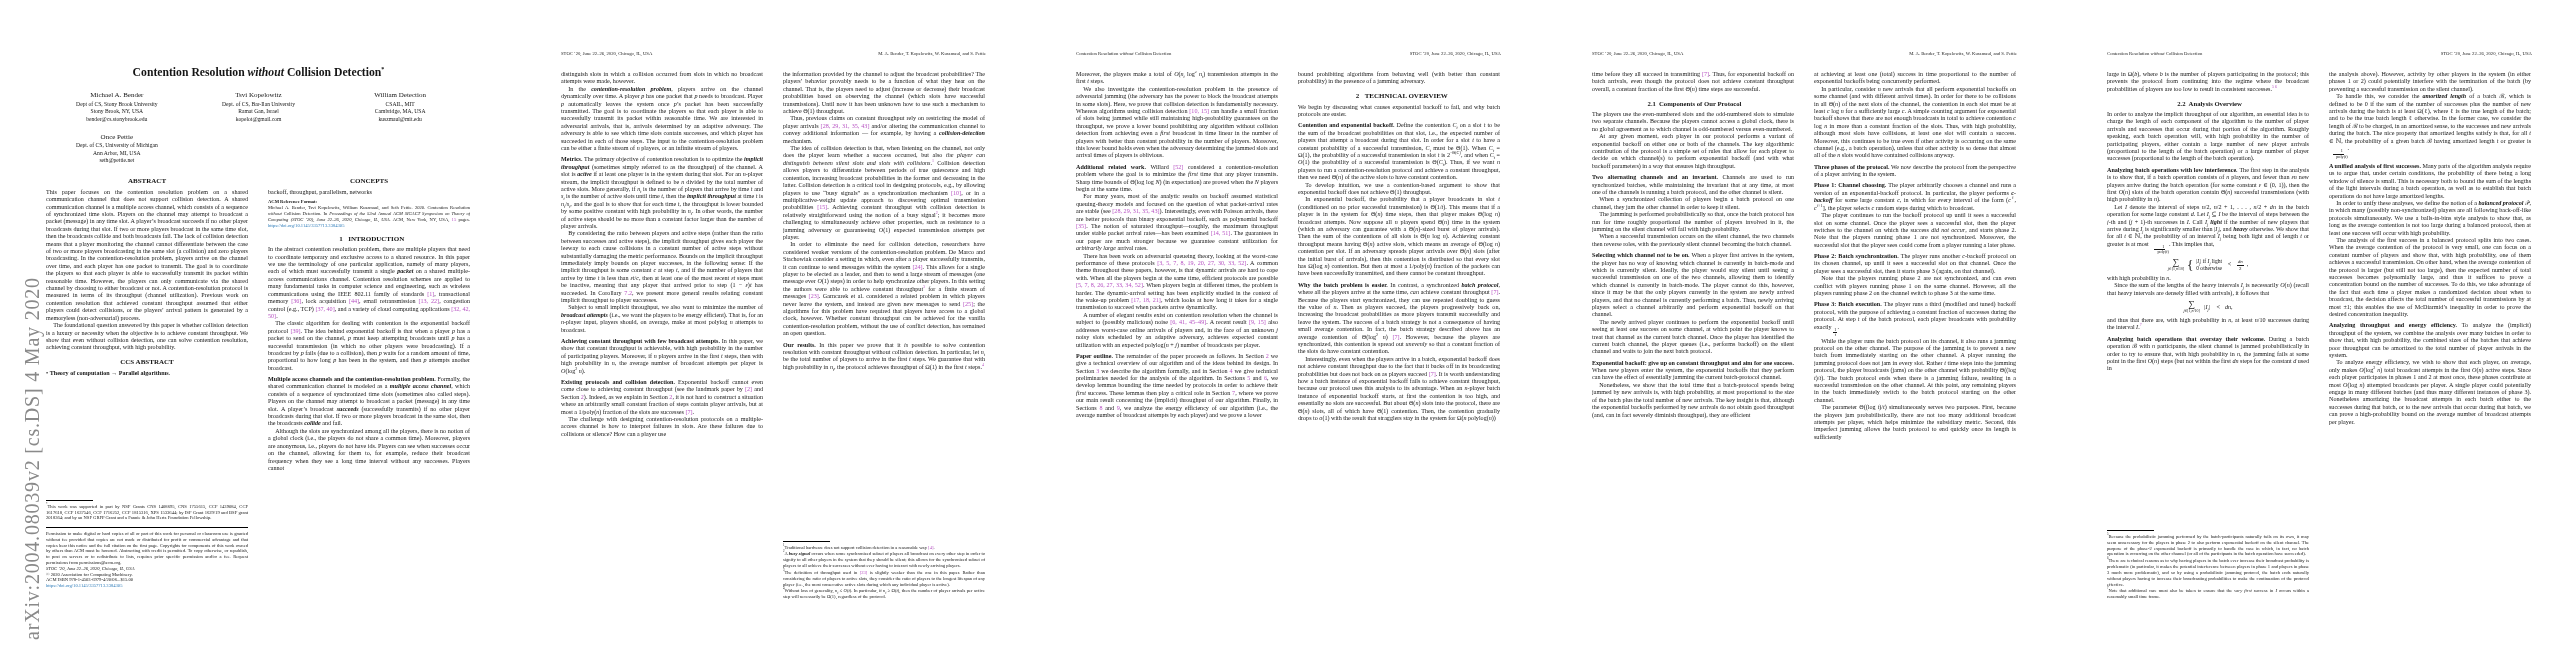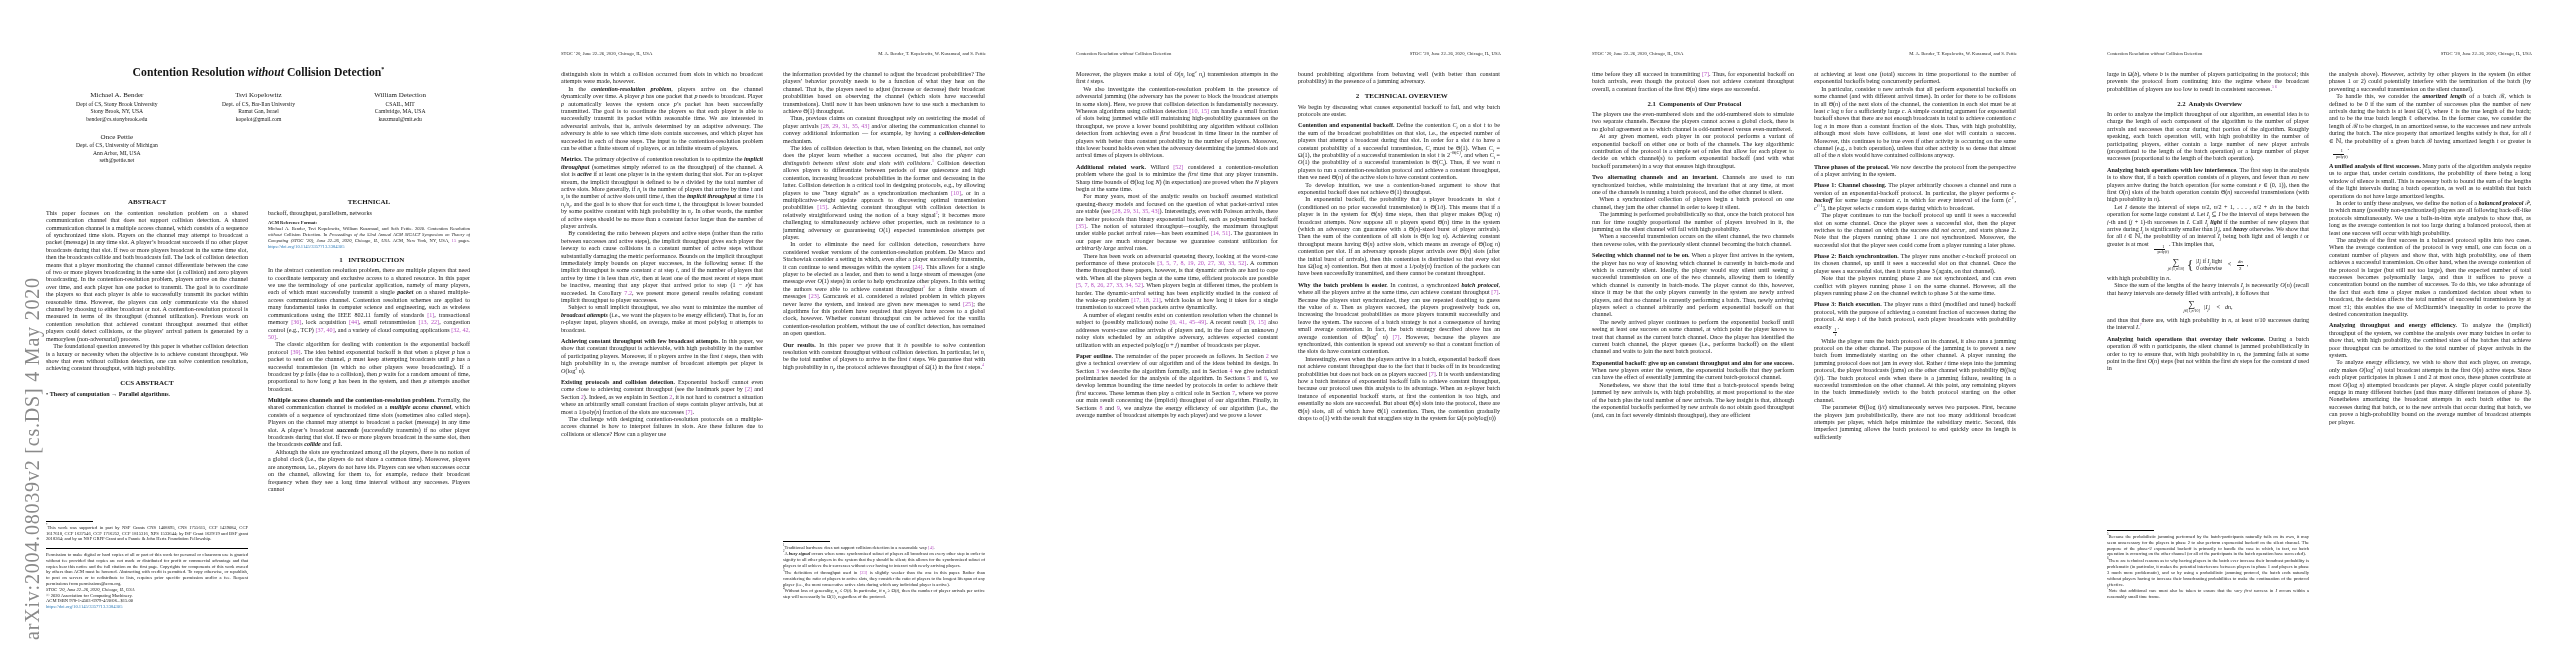--- a/index.html
+++ b/index.html
@@ -2,21 +2,21 @@
 <html style="font-size:9px"><head>
 <meta charset="utf-8">
 <style>
   html,body{margin:0;padding:0}
   body{width:2576px;height:667px;background:#ffffff;font-family:"Liberation Serif","DejaVu Serif",serif;color:#151515;position:relative;overflow:hidden}
   .page{position:absolute;top:0;width:515px;height:667px;background:#fff}
   .phead{position:absolute;top:51px;left:46px;width:425px;font-size:4.7px;color:#222;display:flex;justify-content:space-between;white-space:nowrap}
   .col{position:absolute;width:202px;display:flex;flex-direction:column;overflow:hidden;text-align:justify;font-size:6.1px;line-height:7.4px}
   .col.l{left:46px}.col.r{left:268px}
   .c128{top:71px;height:529px}
-  .c328{top:192px;height:418px}
+  .c328{top:171px;height:418px}
   .para{margin:0}
   .para.ind{text-indent:7.2px}
   .para.sp{margin-top:3.9px}
   .runin{font-weight:bold}
   .sech{font-weight:bold;font-size:7px;margin:7.2px 0 2.8px;text-align:center;line-height:7.8px;text-indent:0}
   .sech .secno{display:inline-block;min-width:14.5px}
   .sech.sub{font-size:6.7px}
   .fnote{font-size:4.6px;line-height:5.8px;text-align:justify;margin-top:1.1px;text-indent:0}
   .fnrule{border-top:0.6px solid #000;width:47px;margin:5px 0 1.7px;flex:none}
   .fnrule.full{width:100%;margin:5.6px 0 2.2px}
@@ -90,21 +90,21 @@
       <div class="para"><span>This paper focuses on the contention resolution problem on a shared communication channel that does not support collision detection. A shared communication channel is a multiple access channel, which consists of a sequence of synchronized time slots. Players on the channel may attempt to broadcast a packet (message) in any time slot. A player’s broadcast succeeds if no other player broadcasts during that slot. If two or more players broadcast in the same time slot, then the broadcasts collide and both broadcasts fail. The lack of collision detection means that a player monitoring the channel cannot differentiate between the case of two or more players broadcasting in the same slot (a collision) and zero players broadcasting. In the contention-resolution problem, players arrive on the channel over time, and each player has one packet to transmit. The goal is to coordinate the players so that each player is able to successfully transmit its packet within reasonable time. However, the players can only communicate via the shared channel by choosing to either broadcast or not. A contention-resolution protocol is measured in terms of its throughput (channel utilization). Previous work on contention resolution that achieved constant throughput assumed that either players could detect collisions, or the players’ arrival pattern is generated by a memoryless (non-adversarial) process.</span></div>
       <div class="para ind"><span>The foundational question answered by this paper is whether collision detection is a luxury or necessity when the objective is to achieve constant throughput. We show that even without collision detection, one can solve contention resolution, achieving constant throughput, with high probability.</span></div>
       <div class="sech"><span>CCS ABSTRACT</span></div>
       <div class="para"><span>• <b>Theory of computation</b> → <b>Parallel algorithms</b>.</span></div>
       <div class="fnrule push"></div>
       <div class="fnote"><sup>*</sup>This work was supported in part by NSF Grants CNS 1408695, CNS 1755615, CCF 1439084, CCF 1617618, CCF 1637546, CCF 1716252, CCF 1815316, XPS 1533644; by ISF Grant 1629/19 and BSF grant 2018364; and by an NSF GRFP Grant and a Fannie &amp; John Hertz Foundation Fellowship.</div>
       <div class="fnrule full"></div>
       <div class="fnote">Permission to make digital or hard copies of all or part of this work for personal or classroom use is granted without fee provided that copies are not made or distributed for profit or commercial advantage and that copies bear this notice and the full citation on the first page. Copyrights for components of this work owned by others than ACM must be honored. Abstracting with credit is permitted. To copy otherwise, or republish, to post on servers or to redistribute to lists, requires prior specific permission and/or a fee. Request permissions from permissions@acm.org.<br><i>STOC ’20, June 22–26, 2020, Chicago, IL, USA</i><br>© 2020 Association for Computing Machinery.<br>ACM ISBN 978-1-4503-6979-4/20/06...$15.00<br><l>https://doi.org/10.1145/3357713.3384305</l></div>
     </div>
   <div class="col r c328">
-      <div class="sech"><span>TECHNICAL</span></div>
+      <div class="sech"><span>CONCEPTS</span></div>
       <div class="para"><span>backoff, throughput, parallelism, networks</span></div>
       <div class="smallblock"><b>ACM Reference Format:</b><br>Michael A. Bender, Tsvi Kopelowitz, William Kuszmaul, and Seth Pettie. 2020. Contention Resolution <i>without</i> Collision Detection. In <i>Proceedings of the 52nd Annual ACM SIGACT Symposium on Theory of Computing (STOC ’20), June 22–26, 2020, Chicago, IL, USA.</i> ACM, New York, NY, USA, <c>15</c> pages. <l>https://doi.org/10.1145/3357713.3384305</l></div>
       <div class="sech"><span class="secno">1</span><span>INTRODUCTION</span></div>
       <div class="para"><span>In the abstract contention resolution problem, there are multiple players that need to coordinate temporary and exclusive access to a shared resource. In this paper we use the terminology of one particular application, namely of many players, each of which must successfully transmit a single <b><i>packet</i></b> on a shared multiple-access communications channel. Contention resolution schemes are applied to many fundamental tasks in computer science and engineering, such as wireless communications using the IEEE 802.11 family of standards <c>[1]</c>, transactional memory <c>[36]</c>, lock acquisition <c>[44]</c>, email retransmission <c>[13, 22]</c>, congestion control (e.g., TCP) <c>[37, 40]</c>, and a variety of cloud computing applications <c>[32, 42, 50]</c>.</span></div>
       <div class="para ind"><span>The classic algorithm for dealing with contention is the exponential backoff protocol <c>[39]</c>. The idea behind exponential backoff is that when a player <i>p</i> has a packet to send on the channel, <i>p</i> must keep attempting broadcasts until <i>p</i> has a successful transmission (in which no other players were broadcasting). If a broadcast by <i>p</i> fails (due to a collision), then <i>p</i> waits for a random amount of time, proportional to how long <i>p</i> has been in the system, and then <i>p</i> attempts another broadcast.</span></div>
       <div class="para sp"><span class="runin">Multiple access channels and the contention-resolution problem. </span><span>Formally, the shared communication channel is modeled as a <b><i>multiple access channel</i></b>, which consists of a sequence of synchronized time slots (sometimes also called steps). Players on the channel may attempt to broadcast a packet (message) in any time slot. A player’s broadcast <b><i>succeeds</i></b> (successfully transmits) if no other player broadcasts during that slot. If two or more players broadcast in the same slot, then the broadcasts <b><i>collide</i></b> and fail.</span></div>
       <div class="para ind"><span>Although the slots are synchronized among all the players, there is no notion of a global clock (i.e., the players do not share a common time). Moreover, players are anonymous, i.e., players do not have ids. Players can see when successes occur on the channel, allowing for them to, for example, reduce their broadcast frequency when they see a long time interval without any successes. Players cannot</span></div>
     </div>
 </div>
 

